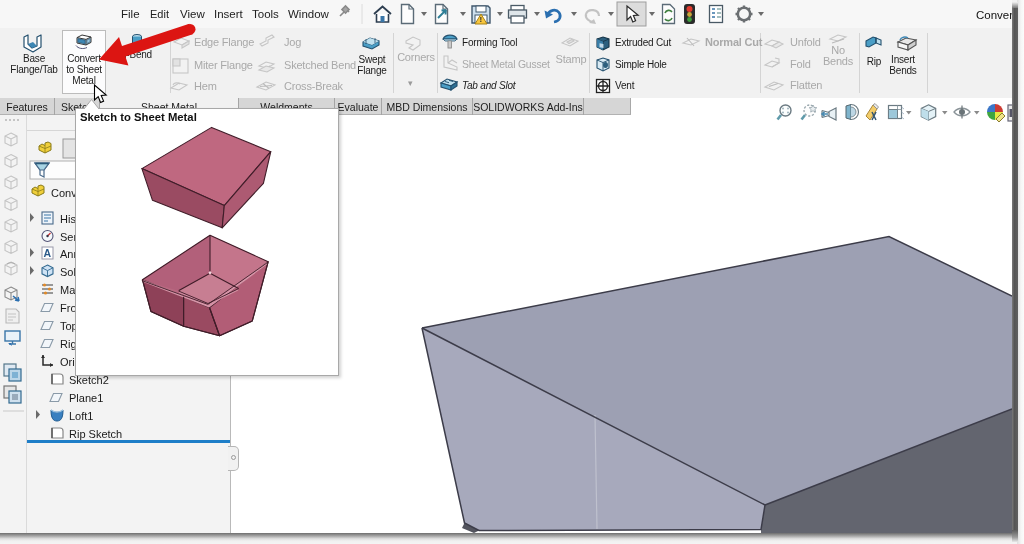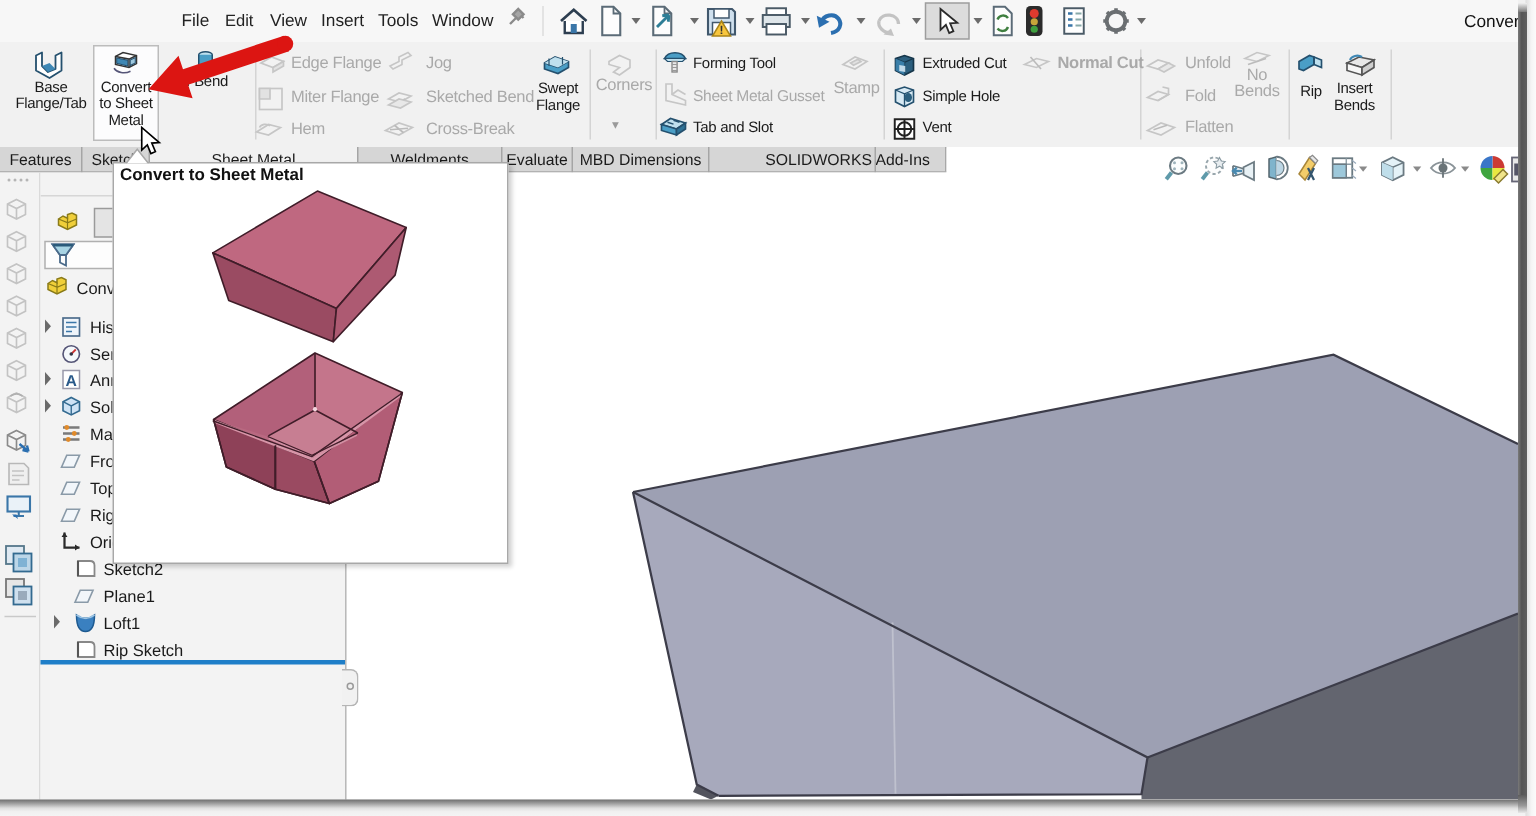--- a/index.html
+++ b/index.html
@@ -145,21 +145,21 @@
 <div class="a g11" style="left:284px;top:60px;">Sketched Bend</div>
 <div class="a g11" style="left:284px;top:81px;">Cross-Break</div>
 
 <div class="a t11 ctr" style="left:350px;top:54px;width:44px;">Swept<br>Flange</div>
 
 <div class="a g11 ctr" style="left:396px;top:52px;width:40px;">Corners</div>
 <div class="a" style="left:408px;top:78px;font-size:9px;color:#9a9a9a;">▾</div>
 
 <div class="a t11" style="left:462px;top:37px;">Forming Tool</div>
 <div class="a g11" style="left:462px;top:59px;font-size:10.4px;">Sheet Metal Gusset</div>
-<div class="a t11" style="left:462px;top:80px;">Tab and Slot</div>
+<div class="a t11" style="left:462px;top:80px;font-style:italic;">Tab and Slot</div>
 
 <div class="a g11 ctr" style="left:551px;top:54px;width:40px;">Stamp</div>
 
 <div class="a t11" style="left:615px;top:37px;">Extruded Cut</div>
 <div class="a t11" style="left:615px;top:59px;">Simple Hole</div>
 <div class="a t11" style="left:615px;top:80px;">Vent</div>
 <div class="a g11" style="left:705px;top:37px;font-weight:bold;">Normal Cut</div>
 
 <div class="a g11" style="left:790px;top:37px;">Unfold</div>
 <div class="a g11" style="left:790px;top:59px;">Fold</div>
@@ -321,21 +321,21 @@
   <div class="a" style="left:99px;top:0;width:1px;height:17px;background:#a5a5a5;"></div>
   <div class="a ctr" style="left:100px;top:0px;width:138px;height:17px;background:#f1f1f1;"></div>
   <div class="a ctr" style="left:100px;top:3px;width:138px;">Sheet Metal</div>
   <div class="a" style="left:238px;top:0;width:1px;height:17px;background:#a5a5a5;"></div>
   <div class="a ctr" style="left:239px;top:3px;width:95px;">Weldments</div>
   <div class="a" style="left:334px;top:0;width:1px;height:17px;background:#a5a5a5;"></div>
   <div class="a ctr" style="left:335px;top:3px;width:46px;">Evaluate</div>
   <div class="a" style="left:381px;top:0;width:1px;height:17px;background:#a5a5a5;"></div>
   <div class="a ctr" style="left:382px;top:3px;width:90px;">MBD Dimensions</div>
   <div class="a" style="left:472px;top:0;width:1px;height:17px;background:#a5a5a5;"></div>
-  <div class="a ctr" style="left:473px;top:3px;width:110px;margin-left:37px;">SOLIDWORKS Add-Ins</div>
+  <div class="a ctr" style="left:473px;top:3px;width:110px;">SOLIDWORKS Add-Ins</div>
   <div class="a" style="left:583px;top:0;width:1px;height:17px;background:#a5a5a5;"></div>
   <div class="a ctr" style="left:583px;top:3px;width:48px;margin-top:20px;">MBD</div>
 </div>
 
 <div class="a" style="left:631px;top:98px;width:381px;height:435px;background:#ffffff;"></div>
 <div class="a" style="left:231px;top:115px;width:781px;height:418px;background:#ffffff;"></div>
 <div class="a" id="box3d" style="left:231px;top:115px;width:781px;height:418px;overflow:hidden;">
 <svg width="781" height="418" viewBox="0 0 781 418">
 
   <polygon points="191,213 658,121.5 781,181 781,294 534,390" fill="#9da0b3"></polygon>
@@ -603,21 +603,21 @@
 <div class="a" style="left:228px;top:446px;width:11px;height:25px;background:#f1f1f1;border:1px solid #b5b5b5;border-left:none;border-radius:0 5px 5px 0;box-sizing:border-box;"></div>
 <div class="a" style="left:231px;top:455px;width:5px;height:5px;border:1px solid #9a9a9a;border-radius:50%;box-sizing:border-box;"></div>
 
 <div class="a" style="left:0;top:533px;width:1017px;height:11px;background:linear-gradient(#6e6e6e,#a8a8a8 28%,#dedede 52%,#f0f0f0 72%,#f4f4f4);"></div>
 
 <div class="a" style="left:75px;top:108px;width:264px;height:268px;background:#ffffff;border:1px solid #a8a8a8;box-sizing:border-box;box-shadow:2px 2px 3px rgba(0,0,0,0.18);"></div>
 <svg class="a" style="left:83px;top:98px;" width="18" height="11" viewBox="0 0 18 11">
   <polygon points="1,11 8.5,1.5 16,11" fill="#ffffff"></polygon>
   <polyline points="1,11 8.5,1.5 16,11" fill="none" stroke="#a8a8a8" stroke-width="1"></polyline>
 </svg>
-<div class="a" style="left:80px;top:111px;font-size:11.3px;font-weight:bold;color:#111;">Convert to Sheet Metal</div>
+<div class="a" style="left:80px;top:111px;font-size:11.3px;font-weight:bold;color:#111;">Sketch to Sheet Metal</div>
 <div class="a" id="pinkboxes" style="left:75px;top:108px;width:264px;height:268px;">
 <svg width="264" height="268" viewBox="0 0 264 268">
 
   <g stroke="#401d29" stroke-width="1.1" stroke-linejoin="round">
     <polygon points="136.6,19.4 195.8,43.7 149.3,97.6 66.9,60.6" fill="#bf6880"></polygon>
     <polygon points="66.9,60.6 149.3,97.6 147.2,119.8 77.5,92.3" fill="#9a4b62"></polygon>
     <polygon points="149.3,97.6 195.8,43.7 188.4,75.4 147.2,119.8" fill="#ad5a72"></polygon>
   </g>
 
   <g stroke="#401d29" stroke-width="1.1" stroke-linejoin="round">

